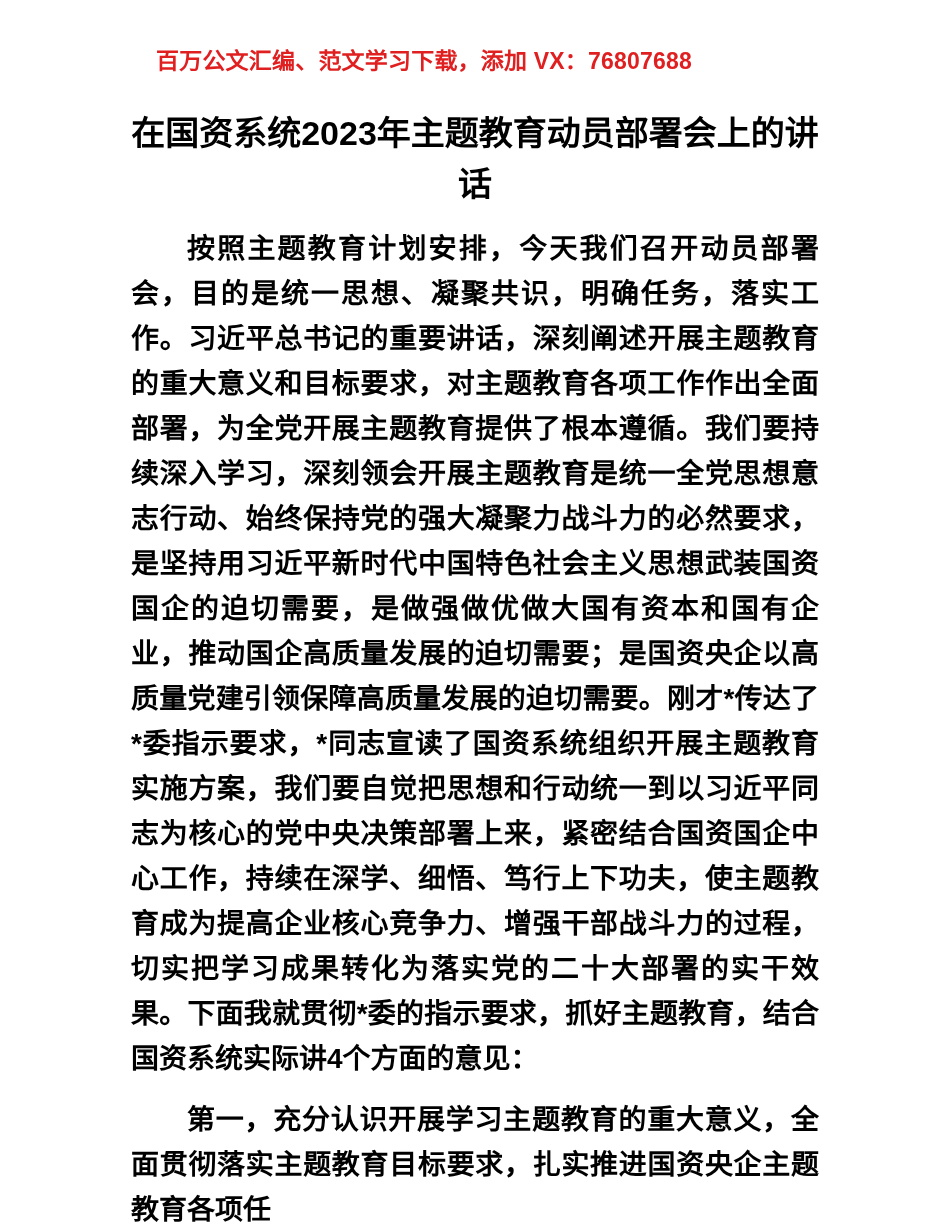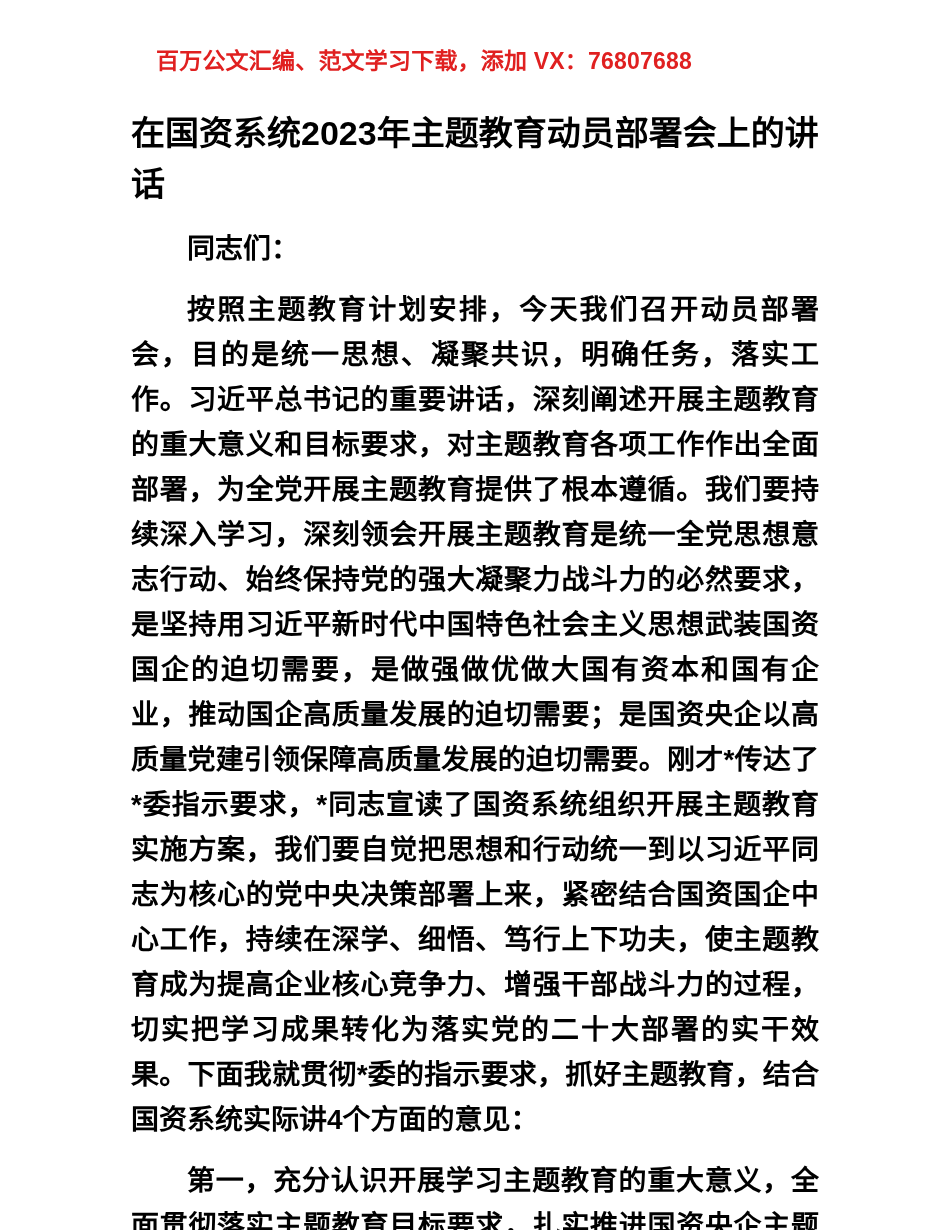--- a/index.html
+++ b/index.html
@@ -45,21 +45,21 @@
   
   .doc-body {
     position: absolute;
     top: 108px;
     left: 131px;
     width: 688px;
   }
 
   .doc-title {
     margin: 0 0 16px 0;
-    text-align: left;
+    text-align: center;
     font-size: 34px;
     font-weight: 700;
     line-height: 51px;
     color: #000000;
     letter-spacing: 0px;
     font-family: "Liberation Sans", "DejaVu Sans", sans-serif;
   }
 
   .para {
     margin: 0;
@@ -97,21 +97,20 @@
 <div class="page">
 
   <div class="promo-banner">
     <span class="promo-text">百万公文汇编、范文学习下载，添加 VX：76807688</span>
   </div>
 
   <div class="doc-body">
 
     <h1 class="doc-title">在国资系统2023年主题教育动员部署会上的讲话</h1>
 
-    <p class="para salutation">同志们：</p>
 
     <p class="para indent gap-before">按照主题教育计划安排，今天我们召开动员部署会，目的是统一思想、凝聚共识，明确任务，落实工作。习近平总书记的重要讲话，深刻阐述开展主题教育的重大意义和目标要求，对主题教育各项工作作出全面部署，为全党开展主题教育提供了根本遵循。我们要持续深入学习，深刻领会开展主题教育是统一全党思想意志行动、始终保持党的强大凝聚力战斗力的必然要求，是坚持用习近平新时代中国特色社会主义思想武装国资国企的迫切需要，是做强做优做大国有资本和国有企业，推动国企高质量发展的迫切需要；是国资央企以高质量党建引领保障高质量发展的迫切需要。刚才*传达了*委指示要求，*同志宣读了国资系统组织开展主题教育实施方案，我们要自觉把思想和行动统一到以习近平同志为核心的党中央决策部署上来，紧密结合国资国企中心工作，持续在深学、细悟、笃行上下功夫，使主题教育成为提高企业核心竞争力、增强干部战斗力的过程，切实把学习成果转化为落实党的二十大部署的实干效果。下面我就贯彻*委的指示要求，抓好主题教育，结合国资系统实际讲4个方面的意见：</p>
 
     <p class="para indent gap-before clip-bottom">第一，充分认识开展学习主题教育的重大意义，全面贯彻落实主题教育目标要求，扎实推进国资央企主题教育各项任</p>
 
   </div>
 
 </div>
 
 </body></html>

